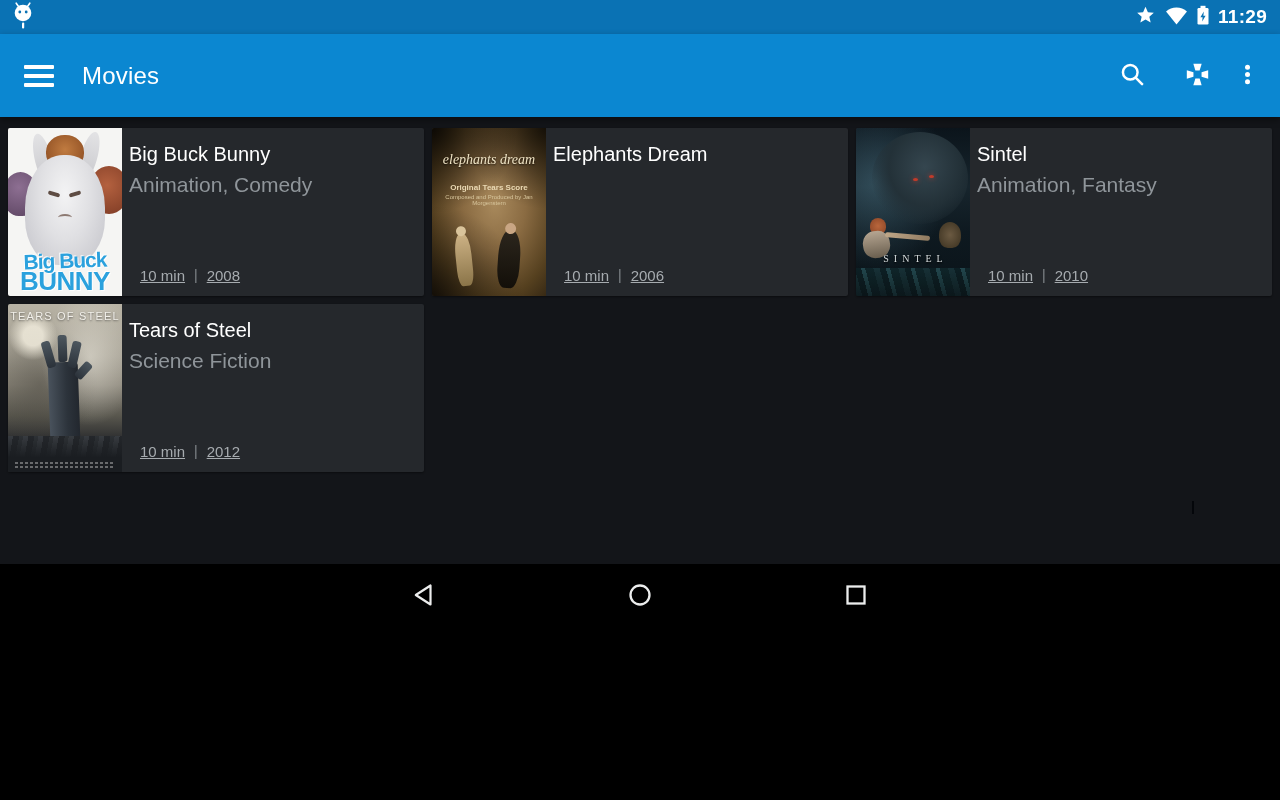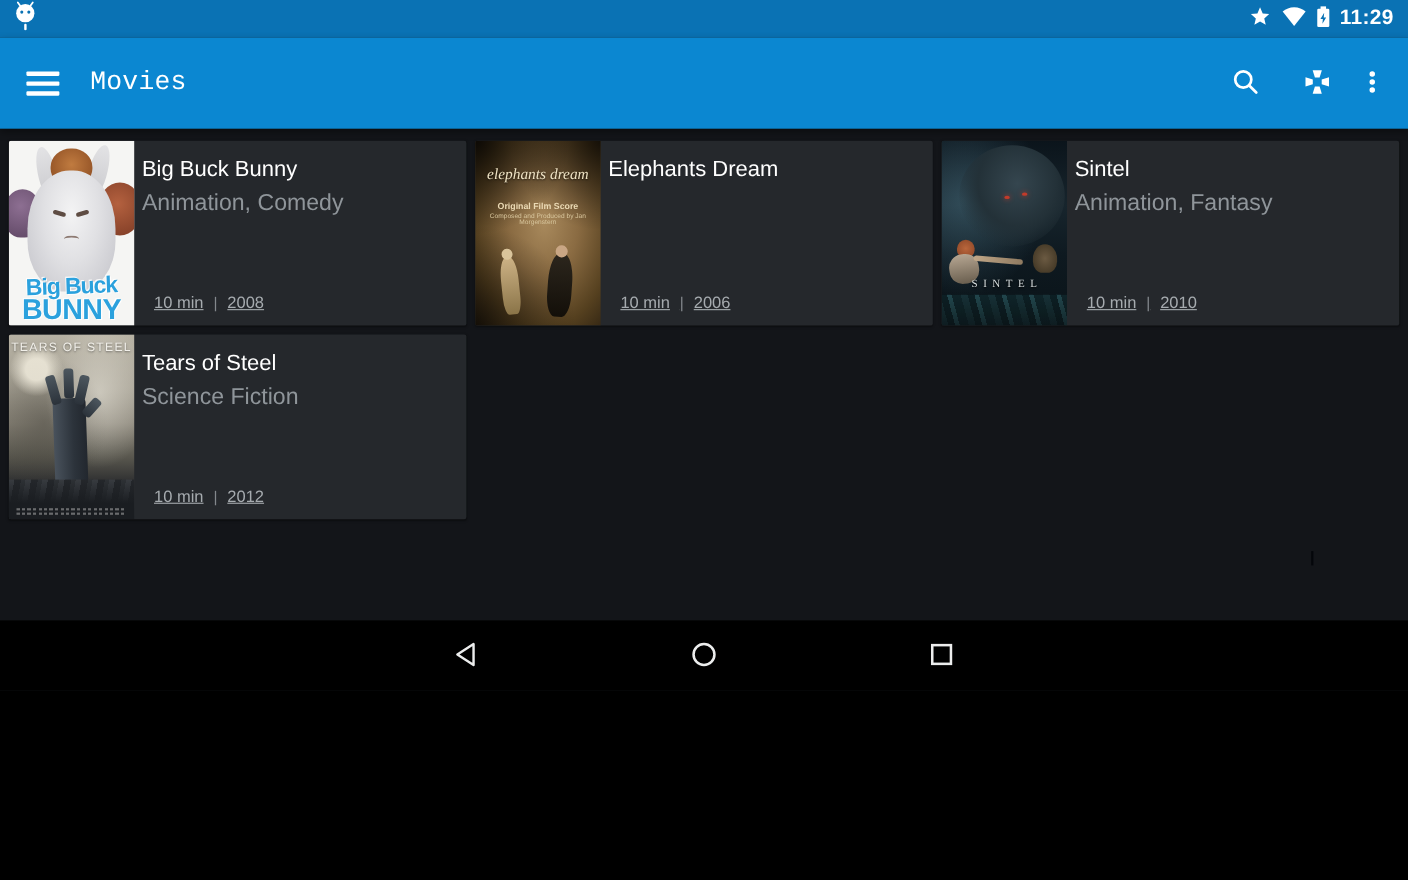--- a/index.html
+++ b/index.html
@@ -9,21 +9,21 @@
 
   
   .status-bar { height:34px; background:#0a72b4; display:flex; align-items:center; justify-content:space-between; padding:0 13px 0 12px; flex:0 0 auto; }
   .status-right { display:flex; align-items:center; gap:9px; }
   .status-time { color:#fff; font-size:19px; font-weight:bold; letter-spacing:.3px; }
 
   
   .app-bar { height:83px; background:#0b87d1; display:flex; align-items:center; padding:0 20px 0 24px; box-shadow:0 3px 7px rgba(0,0,0,.4); position:relative; z-index:5; flex:0 0 auto; }
   .menu-btn { width:30px; height:22px; display:flex; flex-direction:column; justify-content:space-between; background:none; border:none; cursor:pointer; }
   .menu-btn span { display:block; height:4px; background:#fff; border-radius:1px; }
-  .app-title { color:#fff; font-size:24px; font-weight:500; margin-left:28px; letter-spacing:.2px;font-family:Liberation Mono, monospace; }
+  .app-title { color:#fff; font-size:24px; font-weight:500; margin-left:28px; letter-spacing:.2px; }
   .actions { margin-left:auto; display:flex; align-items:center; }
   .act-btn { background:none; border:none; cursor:pointer; display:flex; align-items:center; justify-content:center; }
   .act-search { margin-right:38px; }
   .act-dpad { margin-right:24px; }
 
   
   .content { flex:1 1 auto; padding:11px 8px 8px; position:relative; }
   .grid { display:grid; grid-template-columns:repeat(3, 1fr); gap:8px; }
   .card { background:#25282c; height:168px; border-radius:2px; display:flex; overflow:hidden; box-shadow:0 1px 2px rgba(0,0,0,.4); cursor:pointer; }
   .poster { width:114px; flex:0 0 114px; position:relative; overflow:hidden; }
@@ -209,21 +209,21 @@
             <span>10 min</span>
             <span class="sep">|</span>
             <span>2008</span>
           </div>
         </div>
       </div>
 
       <div class="card">
         <div class="poster p-ed">
           <div class="ed-title">elephants dream</div>
-          <div class="ed-sub1">Original Film Score</div>
+          <div class="ed-sub1">Original Tears Score</div>
           <div class="ed-sub2">Composed and Produced by Jan Morgenstern</div>
           <div class="ed-fig1"></div>
           <div class="ed-fig2"></div>
         </div>
         <div class="info">
           <div class="m-title">Elephants Dream</div>
           <div class="m-meta">
             <span>10 min</span>
             <span class="sep">|</span>
             <span>2006</span>

